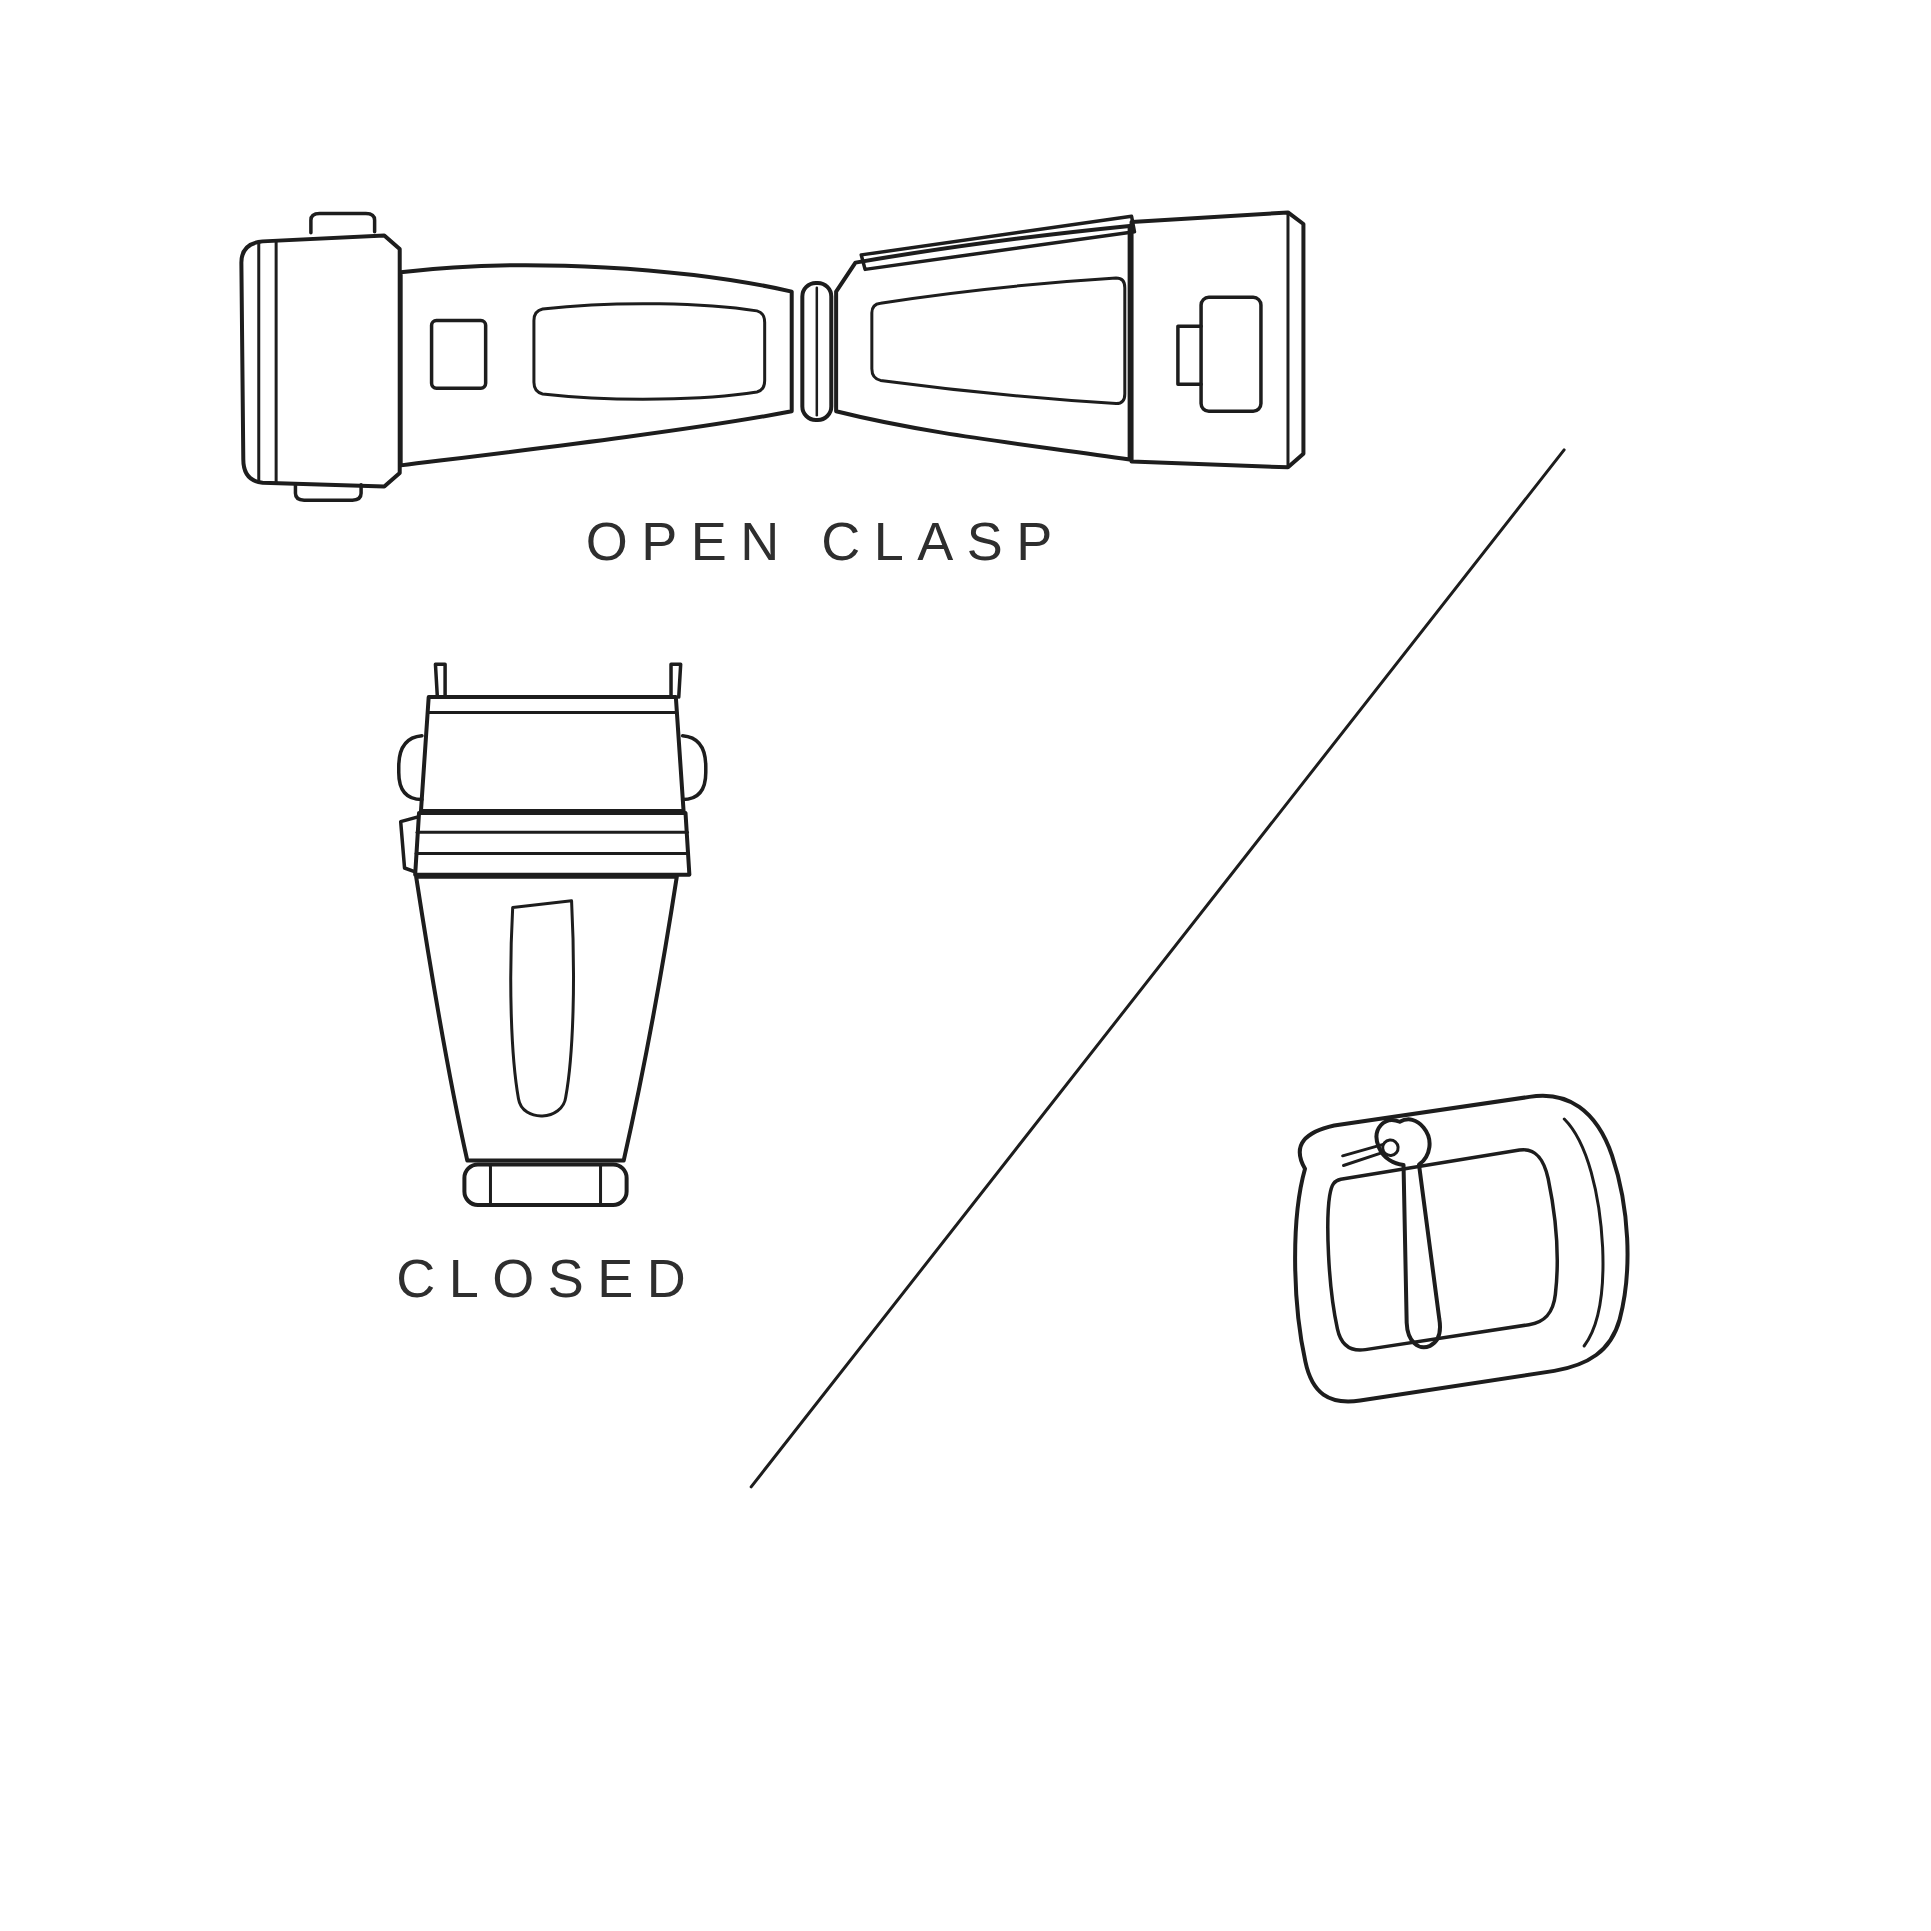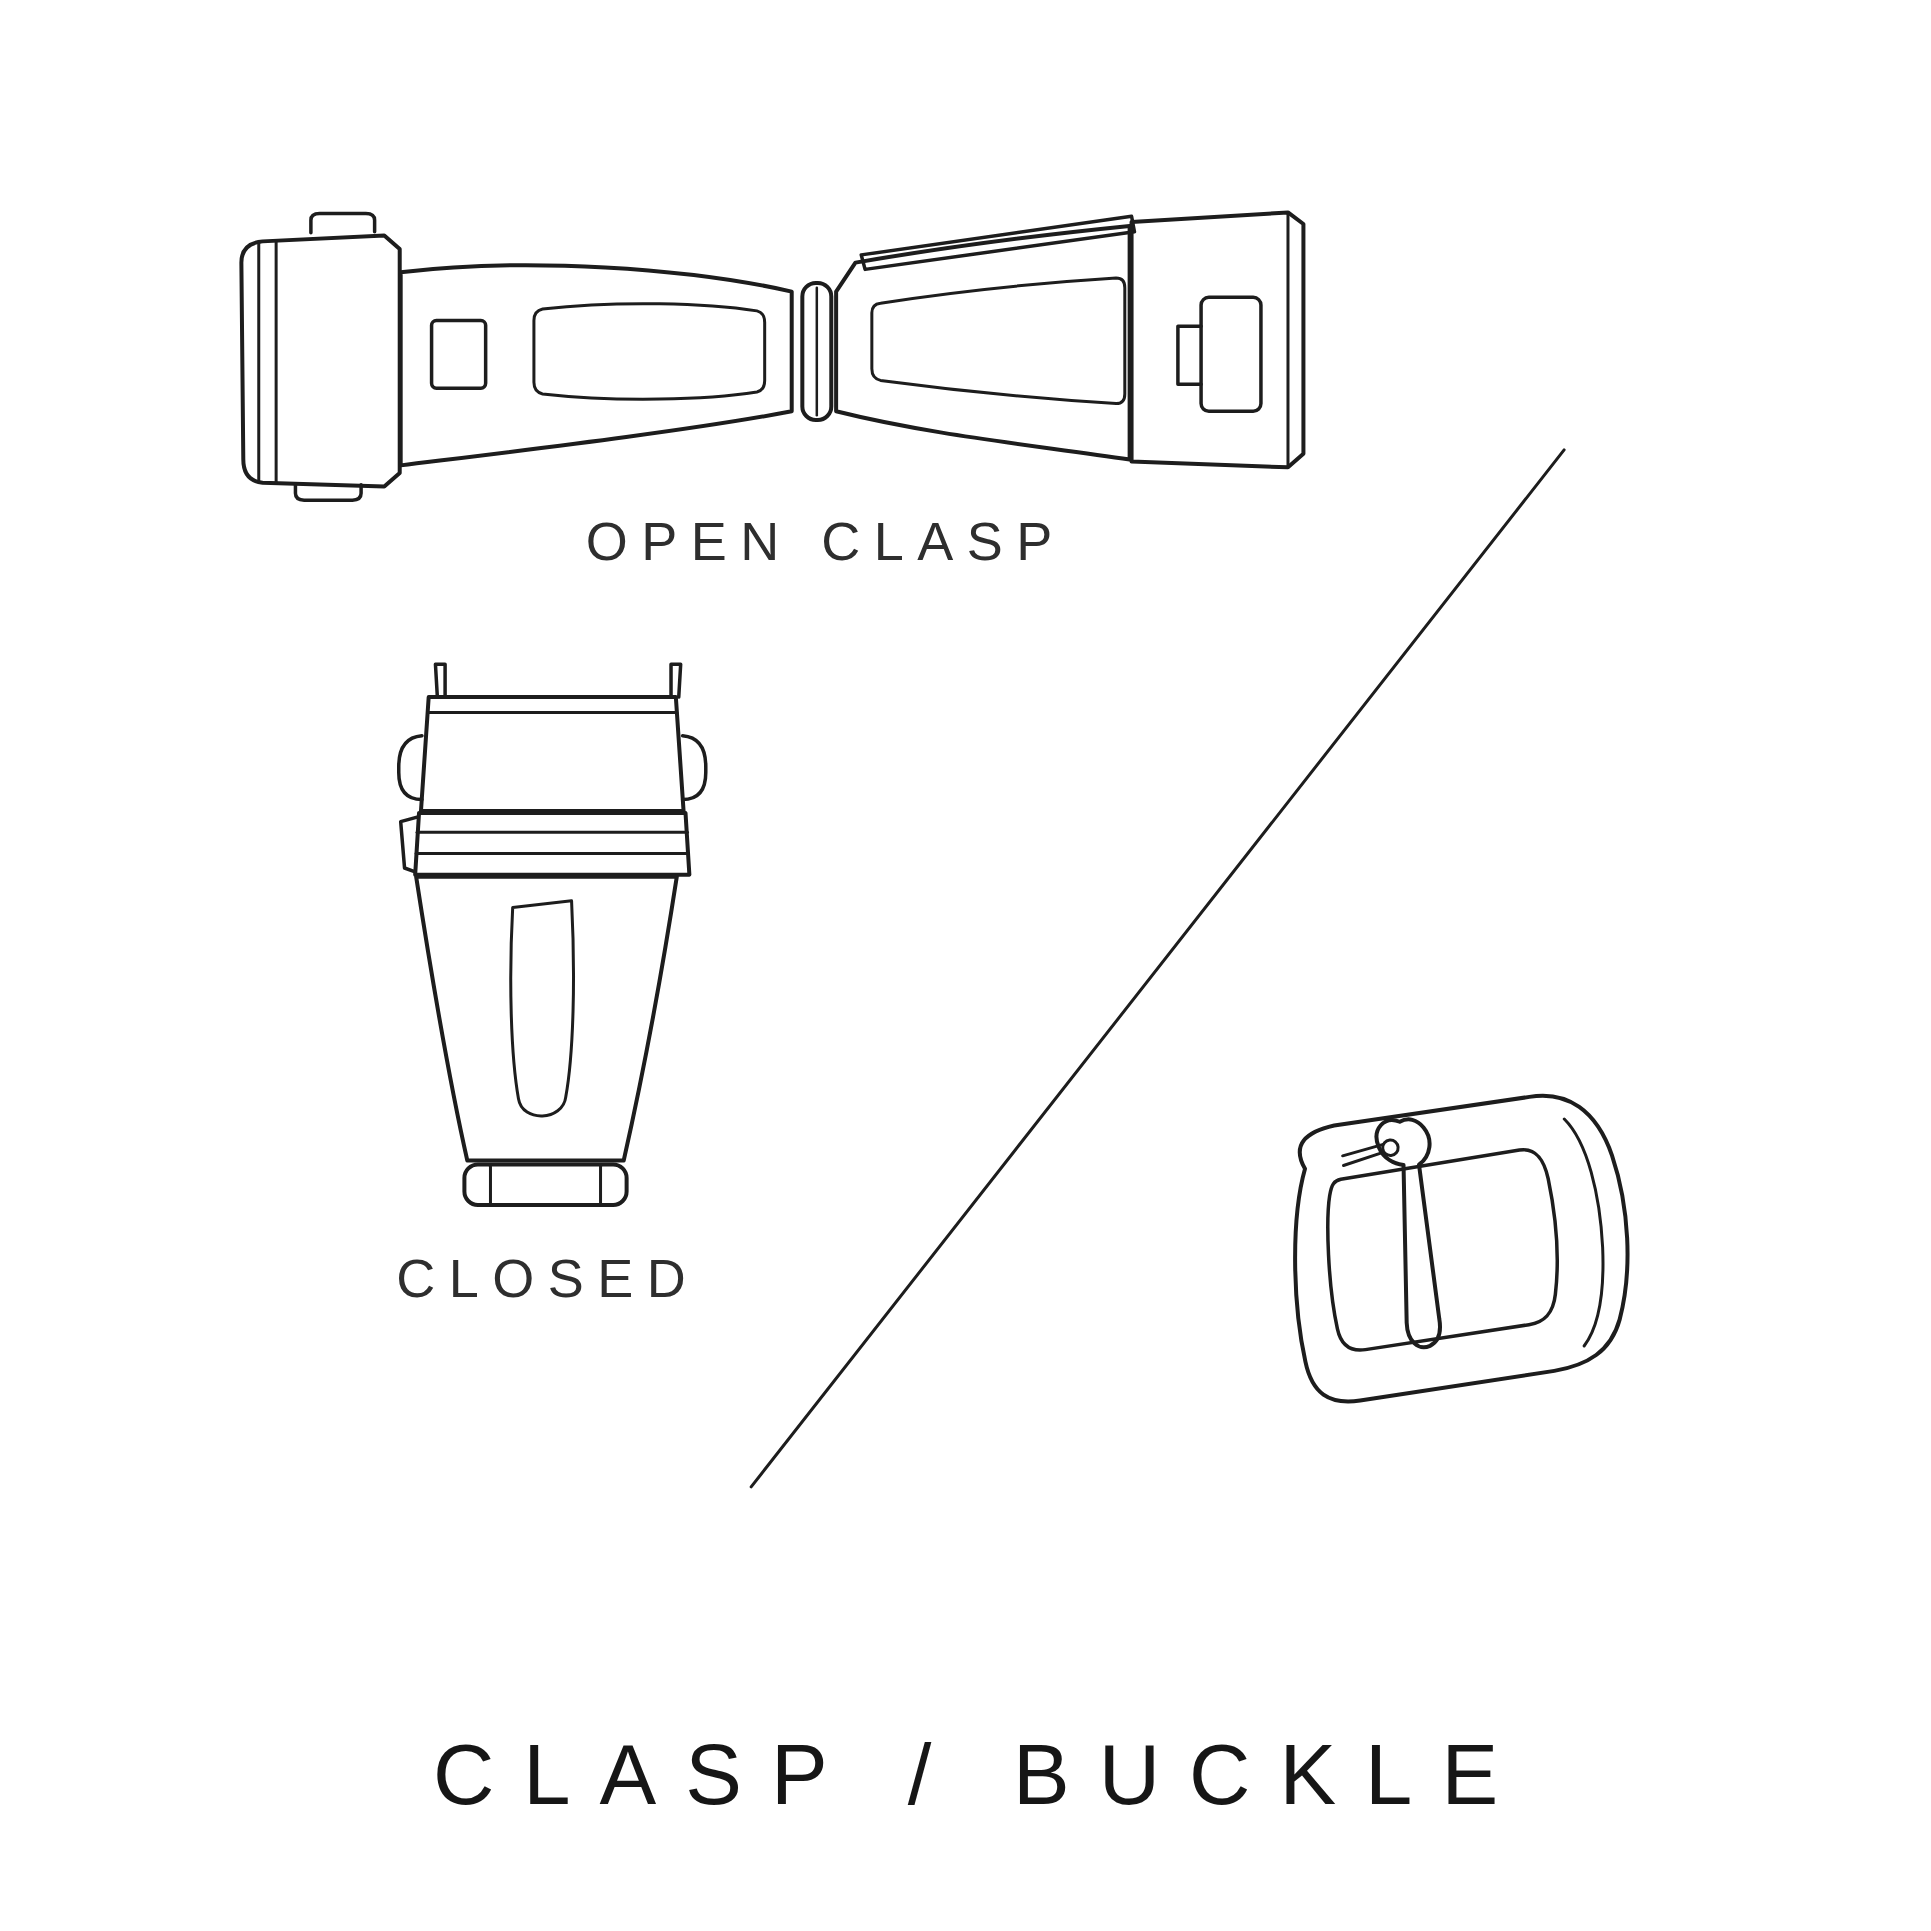--- a/index.html
+++ b/index.html
@@ -121,16 +121,15 @@
       <circle cx="150" cy="44" r="8" stroke-width="3"></circle>
 
       <path d="M 162,18 C 147,10 132,23 138,42 C 142,55 153,61 162,63 L 151,226 C 150,246 161,256 173,252 C 183,248 186,238 185,225 L 178,64 C 191,56 195,39 186,26 C 180,17 171,14 162,18 Z"></path>
     </g>
   </svg>
 
   <div class="caption open-clasp">OPEN CLASP</div>
 
   <div class="caption closed">CLOSED</div>
 
-  <div class="page-title">CLASP / BUCKLE</div>
 
 </div>
 
 
 </body></html>

